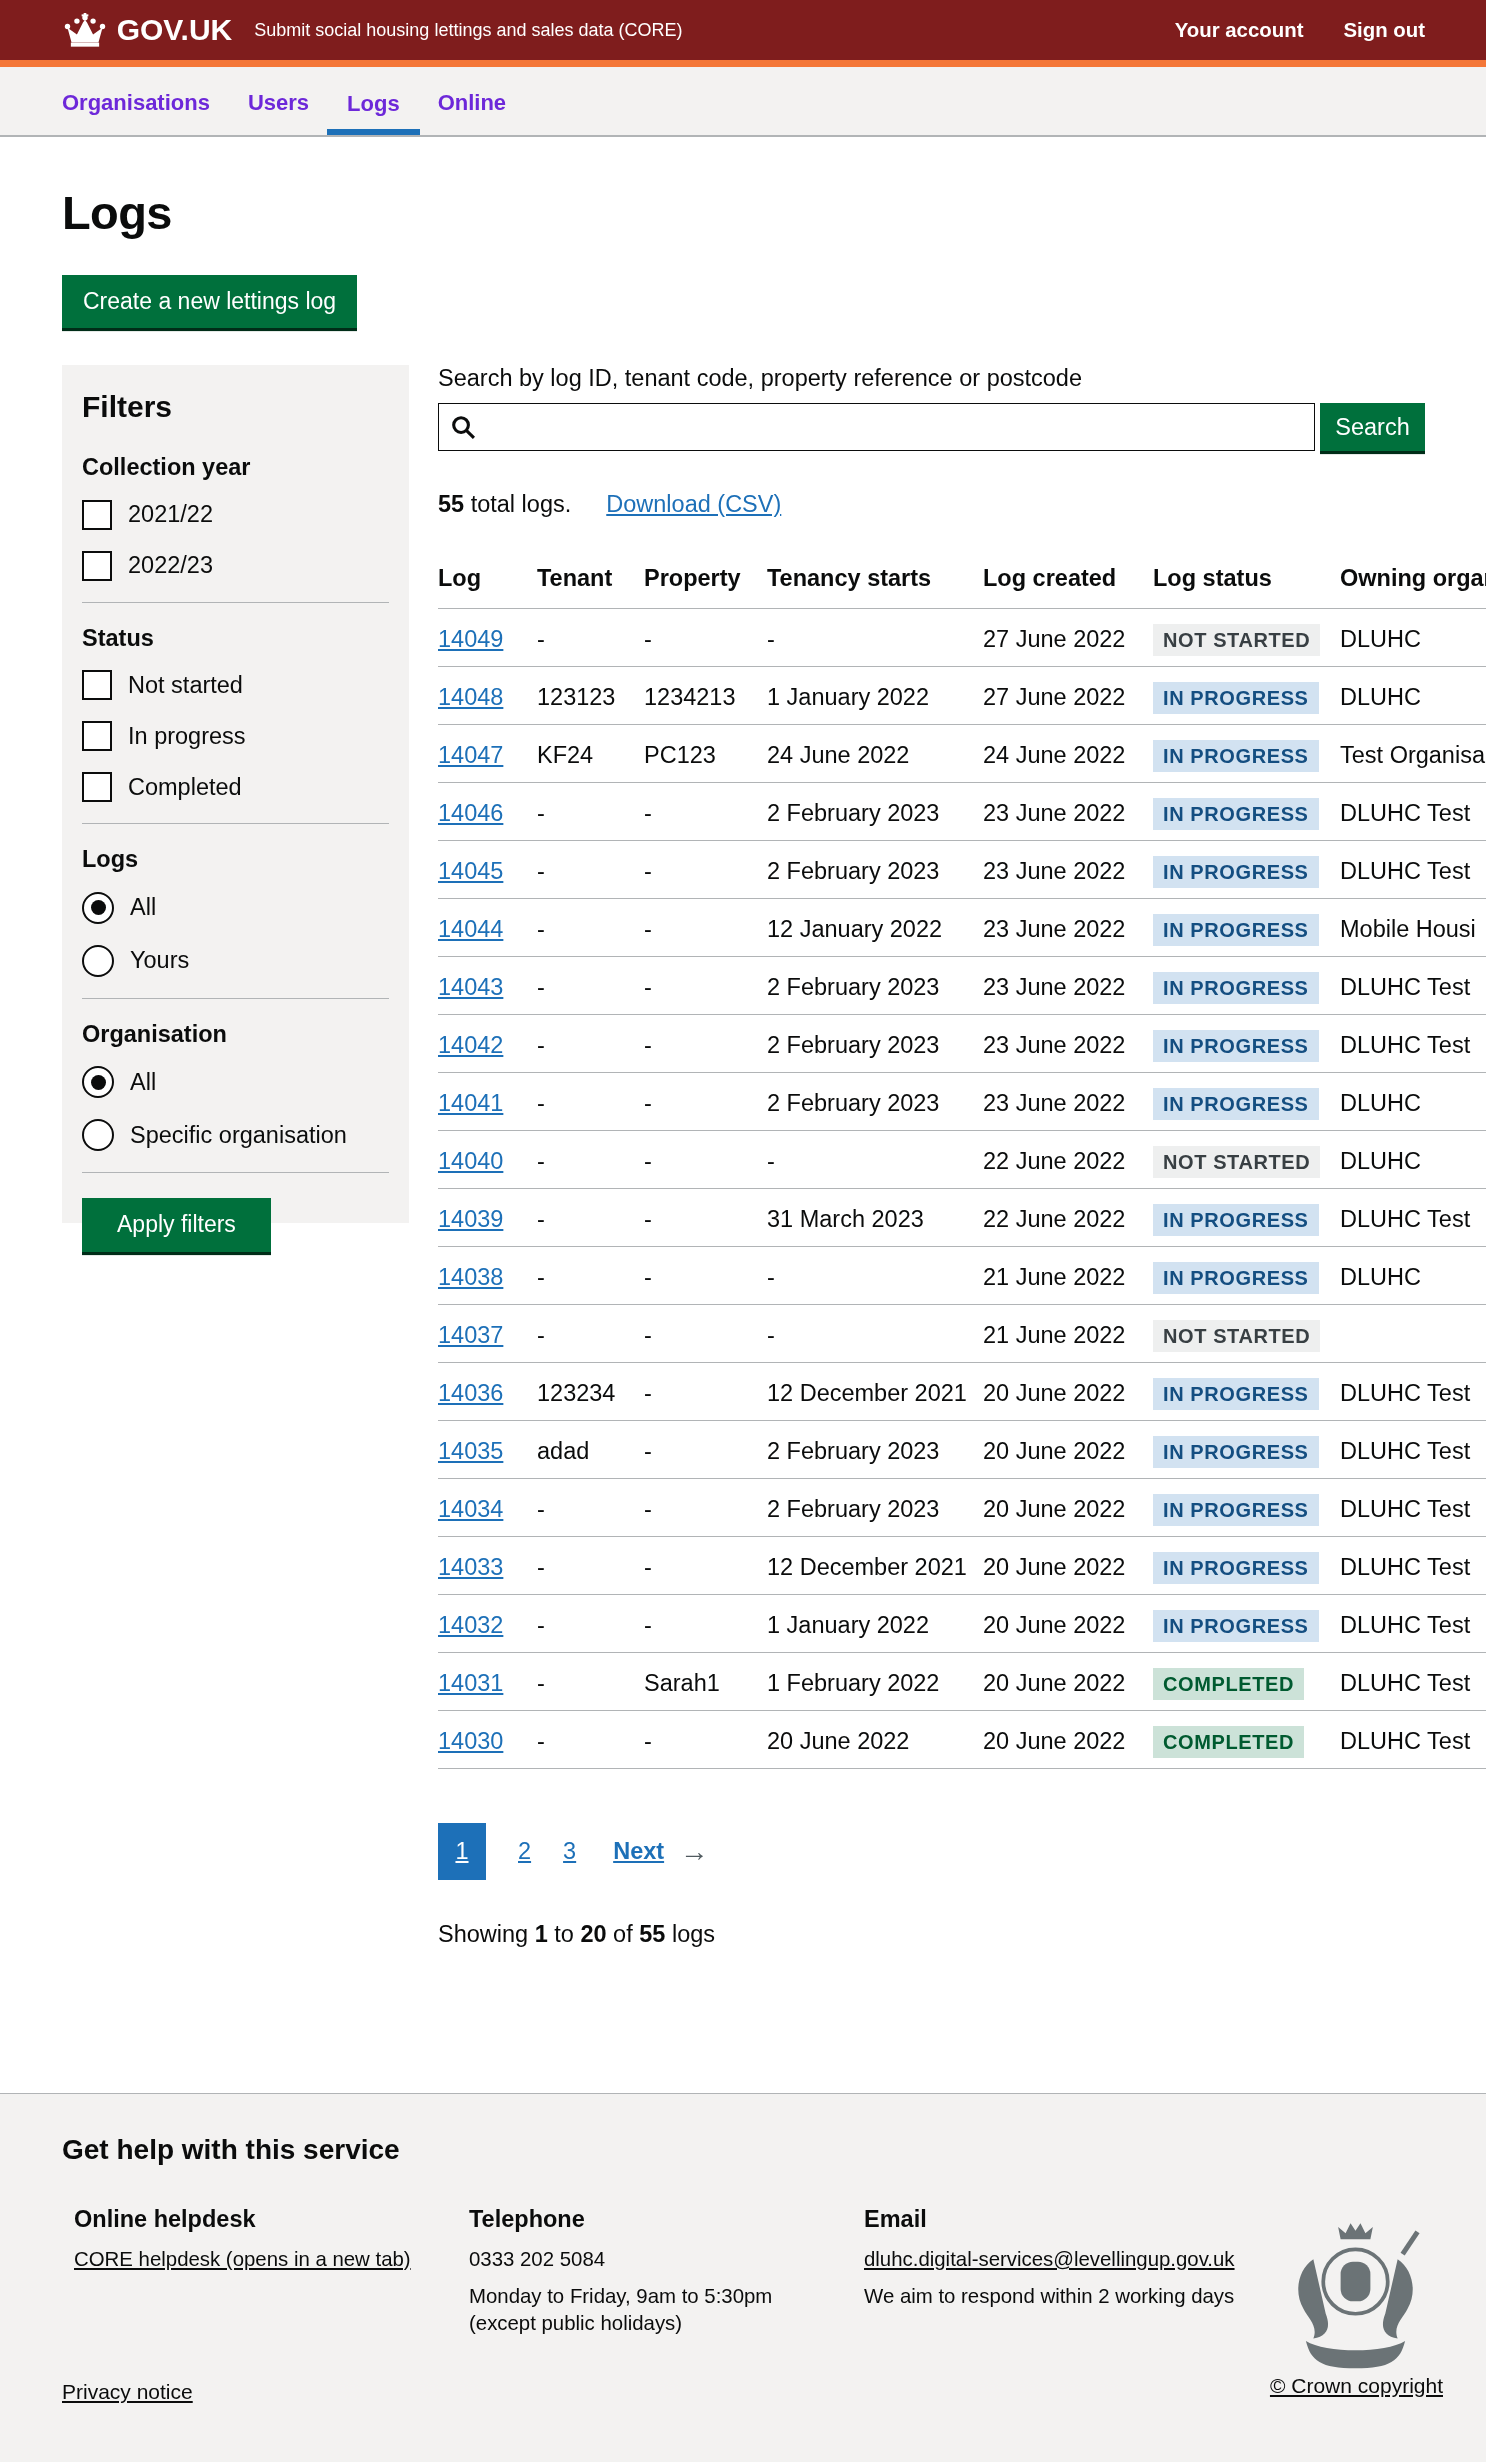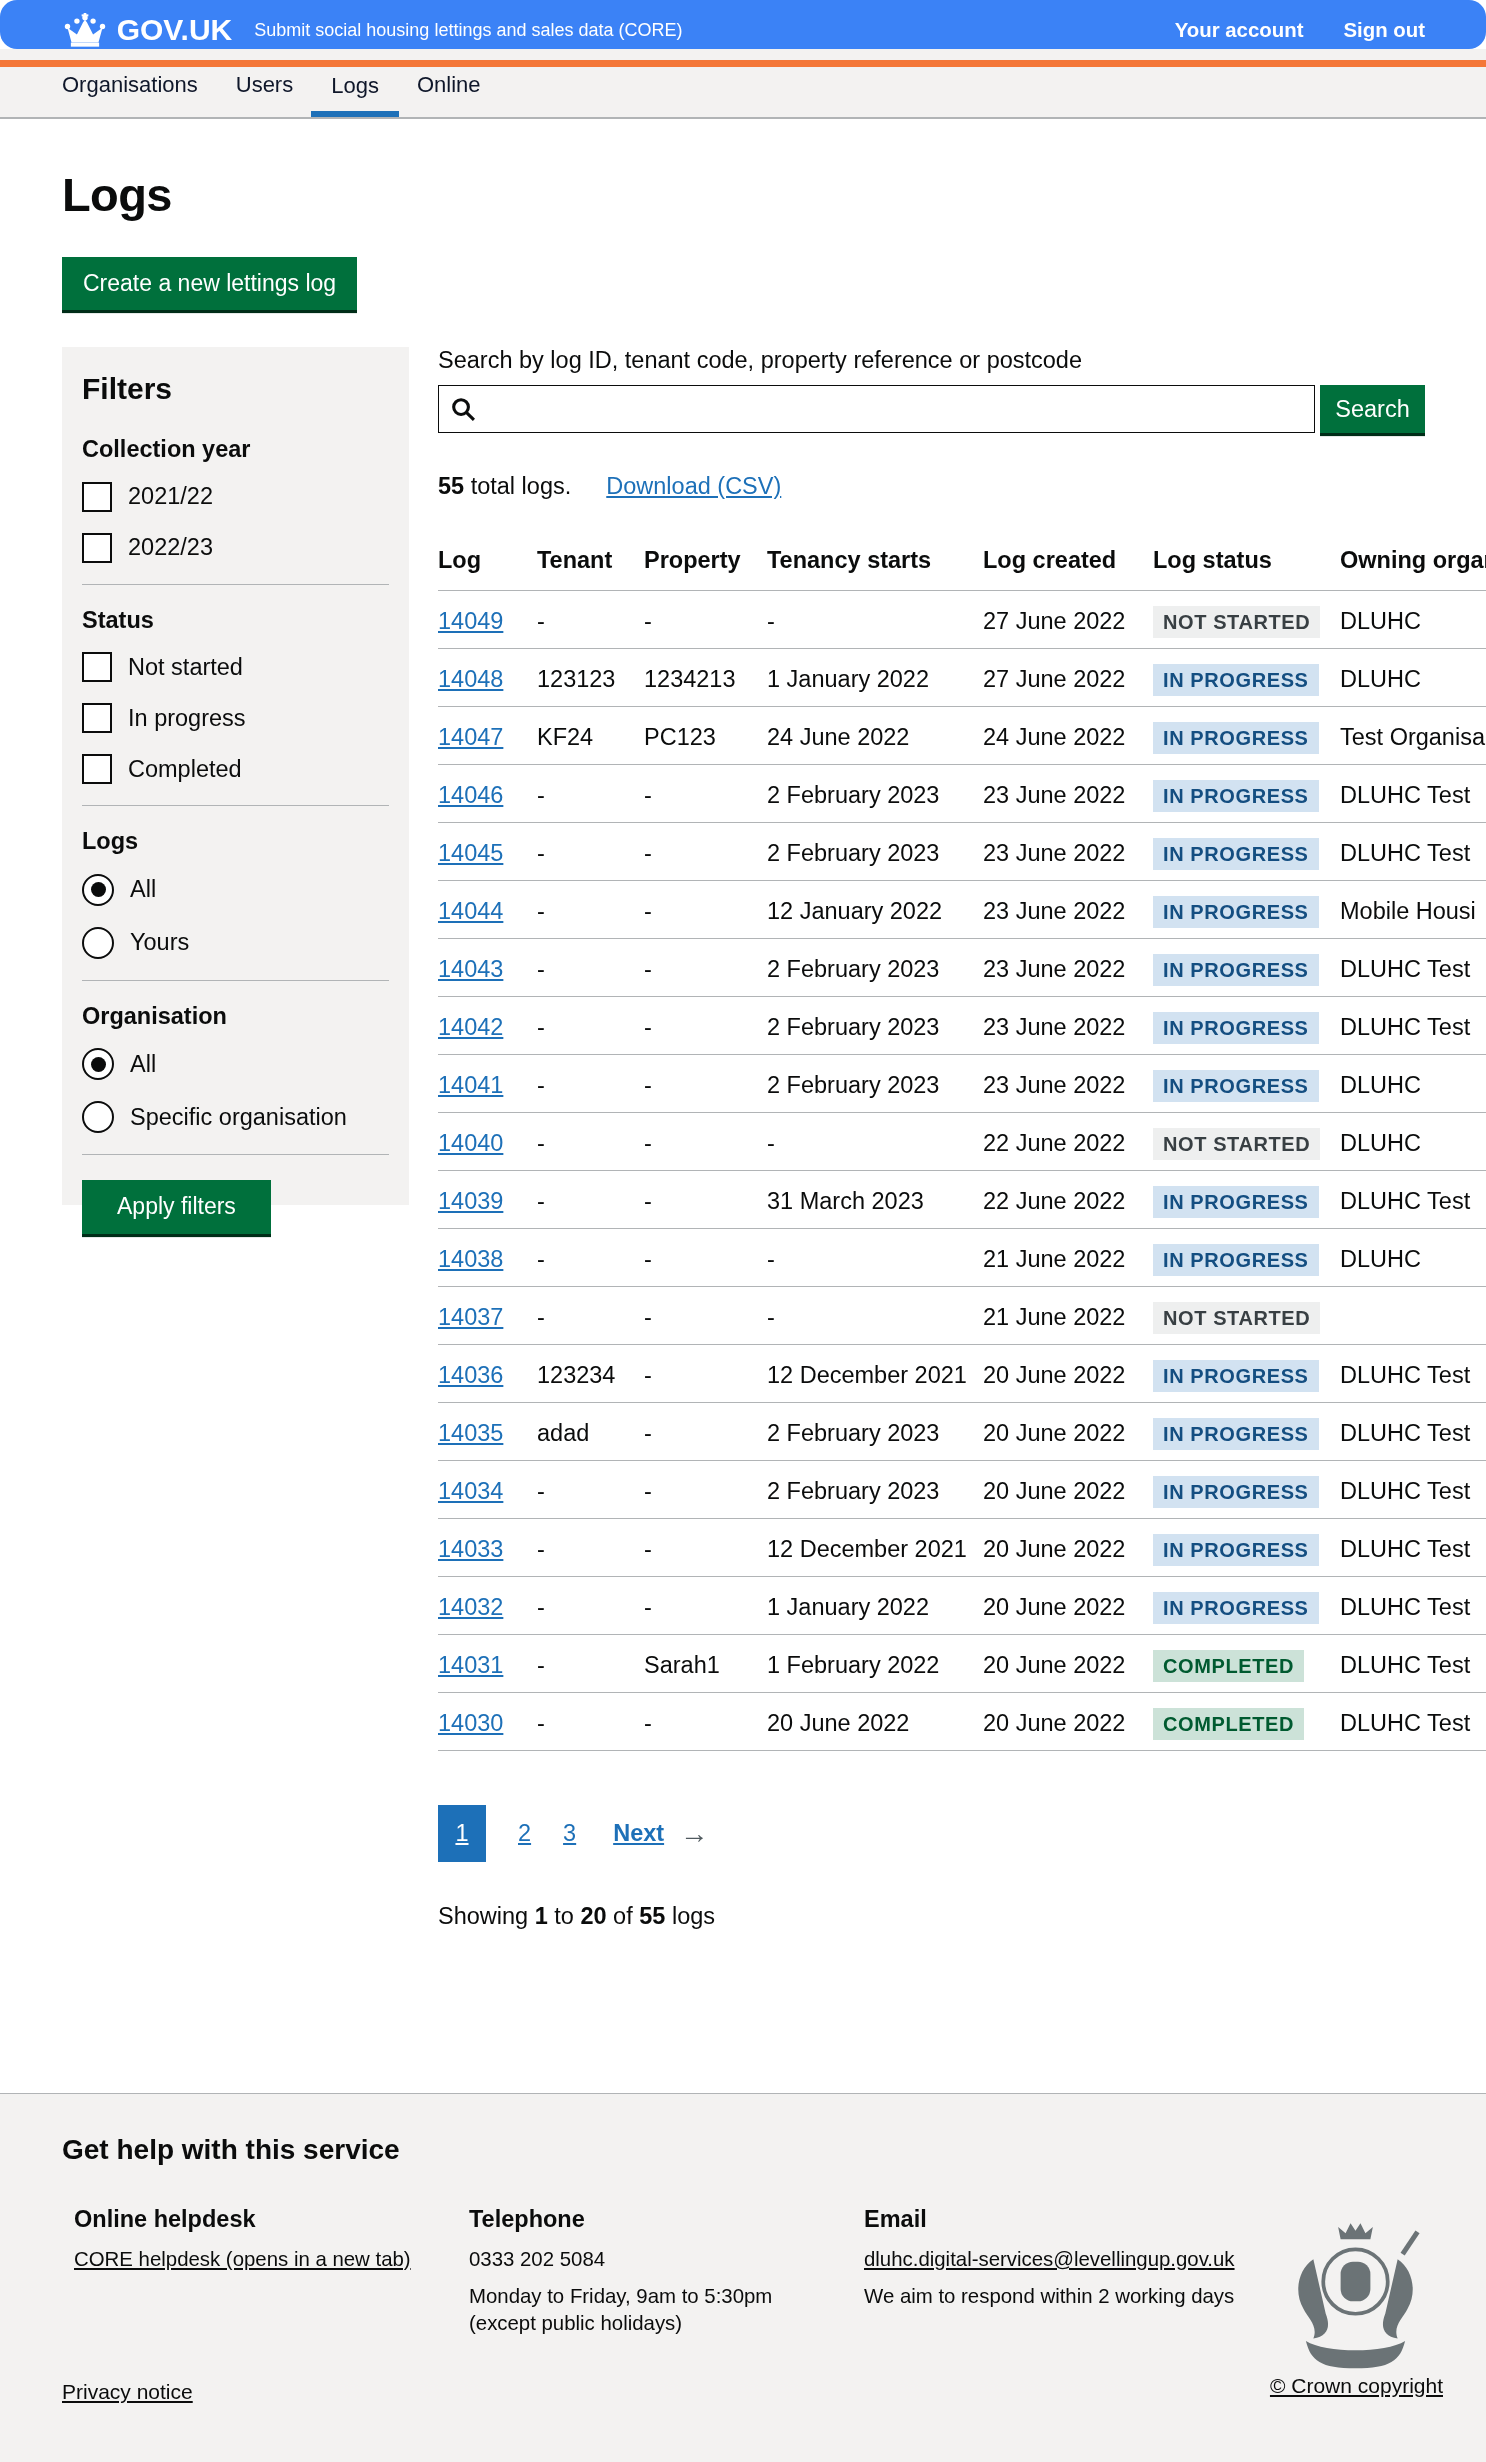--- a/index.html
+++ b/index.html
@@ -1,41 +1,41 @@
 <!DOCTYPE html>
 <html style="font-size:10px"><head>
 <meta charset="utf-8">
 <style>
   * { margin:0; padding:0; box-sizing:border-box; }
   html,body { width:1486px; height:2462px; overflow:hidden; background:#fff;
               font-family:"Liberation Sans", sans-serif; color:#0b0c0c; }
   .page { position:relative; width:1486px; height:2462px; }
 
   
-  .hdr { height:49px; background:#3b82f6; border-bottom:0; position:relative;border-radius:17px; }
+  .hdr { height:67px; background:#7f1d1d; border-bottom:0; position:relative; }
   .hdr-bar { height:60px; display:flex; align-items:center; padding:0 61px 0 62px; }
   .hdr-orange { height:6.8px; background:#f47738; }
   .crown { width:46px; height:35px; margin-right:8.7px; flex:0 0 auto; }
   .logotype { color:#fff; font-size:30px; font-weight:bold; letter-spacing:0; }
   .service-name { color:#fff; font-size:18px; margin-left:22px; white-space:nowrap; }
   .acct { margin-left:auto; display:flex; gap:40px; }
   .acct a { color:#fff; font-size:20.4px; font-weight:bold; text-decoration:none; white-space:nowrap; }
 
   
   .beta { display:flex; align-items:center; padding:15px 62px; border-bottom:0.6px solid #b1b4b6; background:#fff; }
   .beta-tag { background:#fcd6c3; color:#6e3619; font-size:20px; font-weight:bold;
               letter-spacing:0.6px; padding:6.2px 12.4px; white-space:nowrap; }
   .beta-text { font-size:20px; margin-left:22px; }
   .beta-text a { color:#1d70b8; }
 
   
   .pnav { background:#f3f2f1; border-bottom:2.5px solid #b1b4b6; }
   .pnav ul { list-style:none; display:flex; align-items:flex-end; padding-left:62px; height:68px; }
   .pnav li { margin-right:38px; }
-  .pnav a { display:block; color:#0f172a; font-size:22px; font-weight:normal; text-decoration:none; padding-bottom:18.6px; }
+  .pnav a { display:block; color:#6d28d9; font-size:22px; font-weight:bold; text-decoration:none; padding-bottom:18.6px; }
   .pnav li.active a { padding:0 20.4px 12.4px; margin-left:-20.4px; margin-right:-20.4px; border-bottom:6.2px solid #1d70b8; }
 
   
   main { position:relative; }
   h1.pg { position:absolute; left:62px; top:48px; font-size:47px; font-weight:bold; letter-spacing:-0.6px; }
   .btn { display:inline-flex; align-items:center; justify-content:center; background:#00703c; color:#fff;
          border:none; font-family:inherit; font-size:23px; box-shadow:0 3.1px 0 #002d18; cursor:pointer; }
   .create-btn { position:absolute; left:62px; top:138px; height:53px; padding:0 21px; }
 
   

